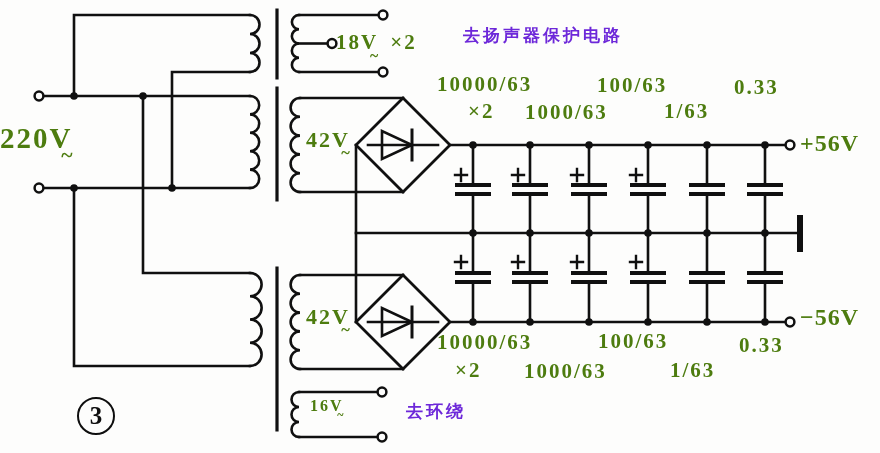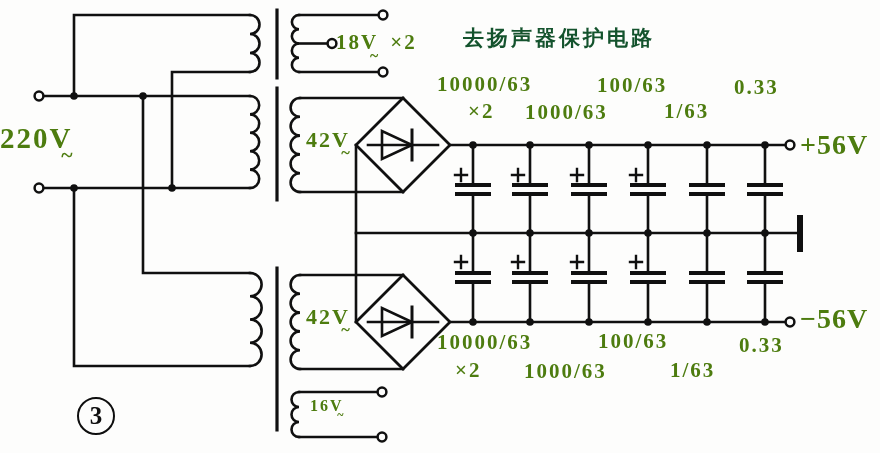--- a/index.html
+++ b/index.html
@@ -1,23 +1,23 @@
 <!DOCTYPE html>
 <html><head>
 <meta charset="utf-8">
 <style>
   html,body{margin:0;padding:0;background:#ffffff;}
   .canvas{position:relative;width:880px;height:453px;background:#fdfdfc;overflow:hidden;
           font-family:"Liberation Serif","DejaVu Serif",serif;color:#0e0e0e;}
   .art{position:absolute;left:0;top:0;}
   .lbl{position:absolute;font:700 21px "Liberation Serif","DejaVu Serif",serif;
        color:#4d7c0f;letter-spacing:2px;white-space:nowrap;line-height:1.1;}
-  .out{font-size:28px;letter-spacing:1px;}
+  .out{font-size:24px;letter-spacing:1px;}
   .cjk{position:absolute;font-family:Liberation Mono, monospace;
-       font-weight:700;font-size:21px;letter-spacing:3px;white-space:nowrap;color:#14532d;}
+       font-weight:700;font-size:17px;letter-spacing:3px;white-space:nowrap;color:#6d28d9;}
   .acv{position:relative;display:inline-block;}
   .act{position:absolute;right:0px;bottom:-0.62em;font-size:0.75em;letter-spacing:0;}
   .mult{margin-left:12px;}
   .fig{position:absolute;left:77px;top:397px;width:34px;height:34px;border:2.6px solid #0e0e0e;
        border-radius:50%;display:flex;align-items:center;justify-content:center;
        font:700 25px "Liberation Serif","DejaVu Serif",serif;}
 </style>
 </head>
 <body>
 
@@ -186,18 +186,19 @@
   <div class="lbl" style="left:598px;top:330px">100/63</div>
   <div class="lbl" style="left:739px;top:334px">0.33</div>
   <div class="lbl" style="left:455px;top:359px">×2</div>
   <div class="lbl" style="left:524px;top:360px">1000/63</div>
   <div class="lbl" style="left:670px;top:359px">1/63</div>
 
   <div class="lbl" style="left:310px;top:397px;font-size:16px">
     <span class="acv"><span>16V</span><span class="act">~</span></span>
   </div>
 
+  <div class="cjk" style="left:406px;top:400px">去环绕</div>
 
   <div class="fig">
     <span>3</span>
   </div>
 
 </div>
 
 </body></html>

